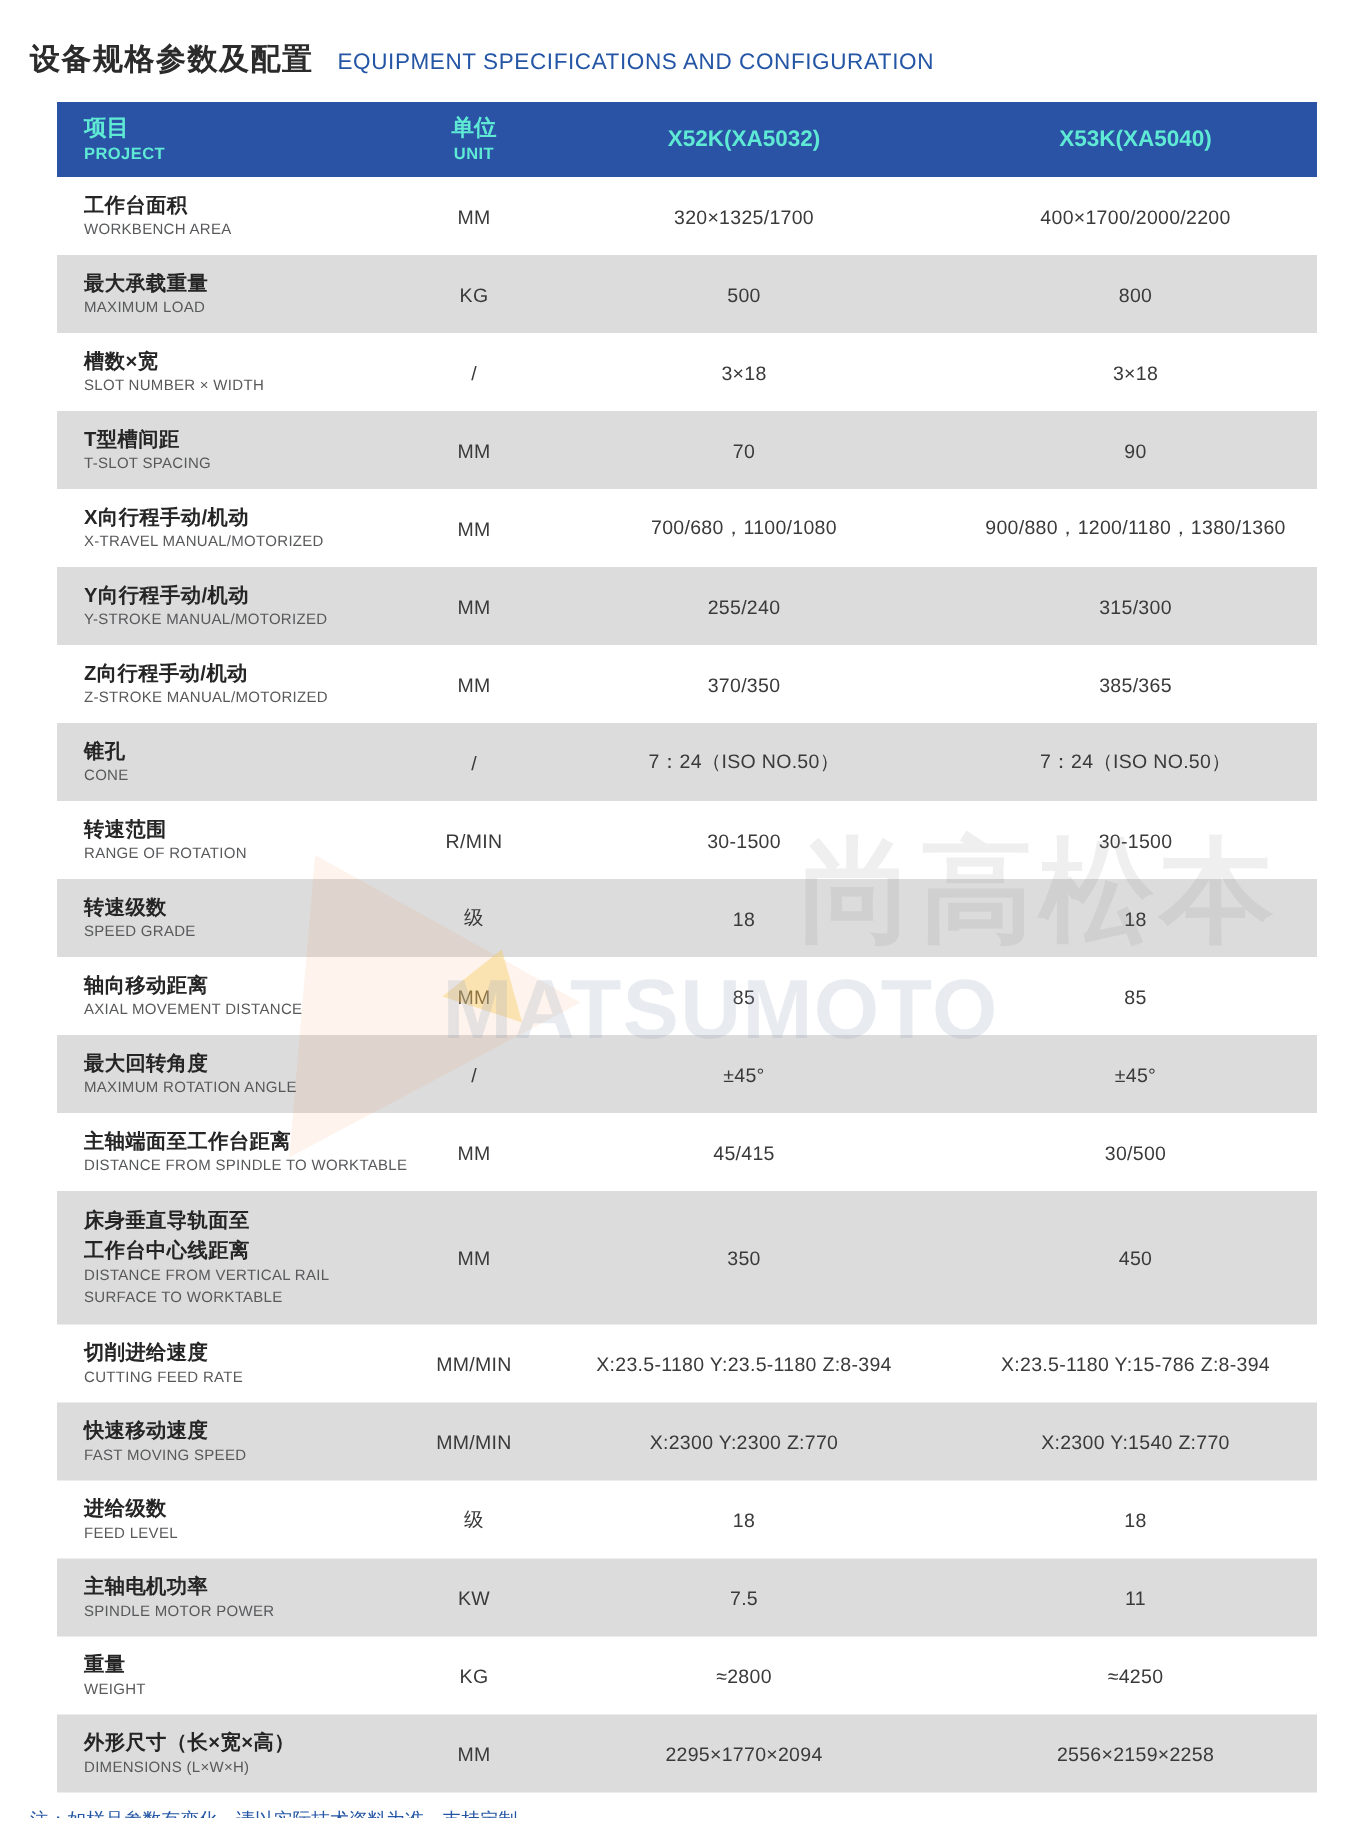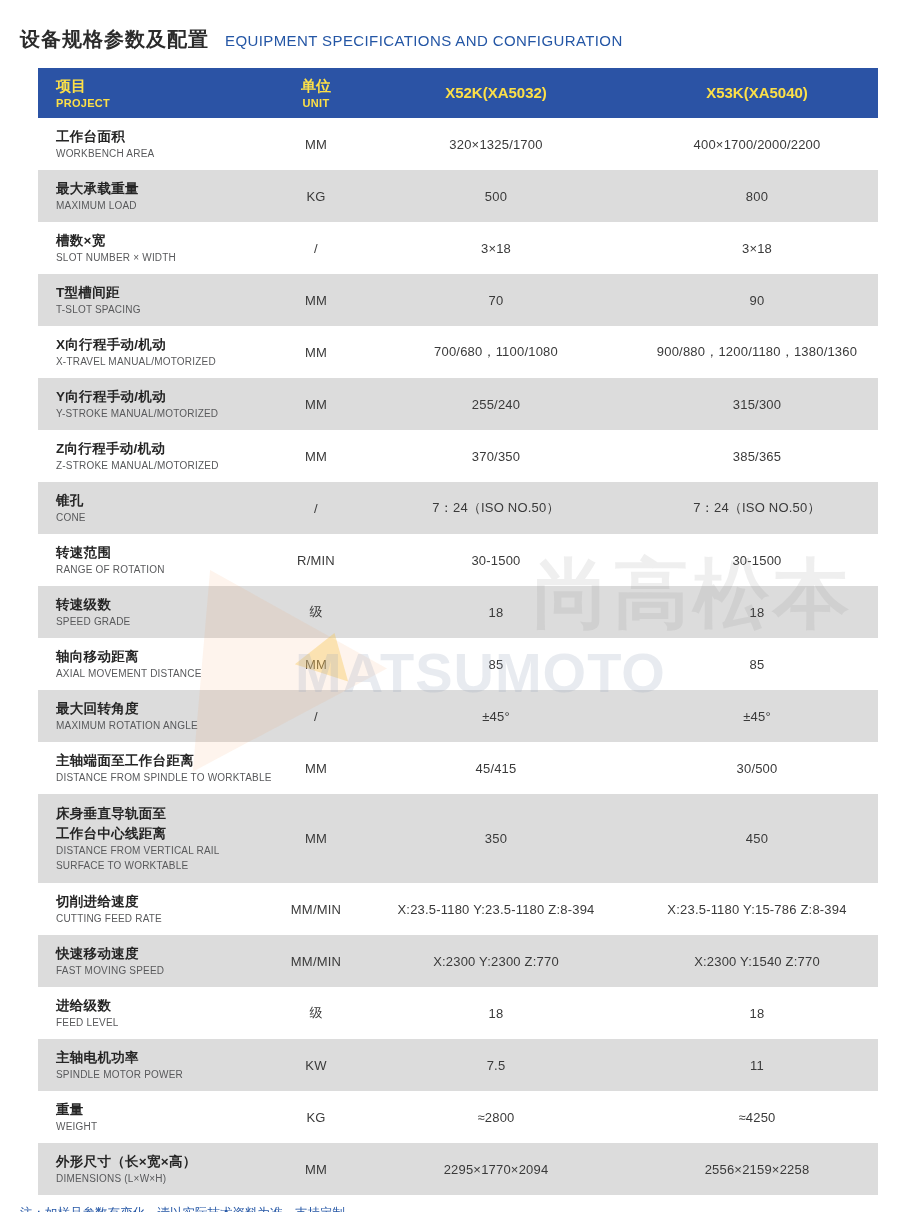--- a/index.html
+++ b/index.html
@@ -13,21 +13,21 @@
   .title-row{
     padding:26px 0 0 20px;
     display:flex;align-items:baseline;gap:16px;
   }
   .title-cn{font-size:20px;font-weight:bold;color:#2b2b2b;letter-spacing:1px;}
   .title-en{font-size:15px;font-weight:400;color:#2456a5;letter-spacing:0.4px;}
 
   .spec-table{margin:15px 0 0 38px;width:840px;position:relative;z-index:0;}
   .thead{
     display:flex;align-items:center;
-    height:50px;background:#2b53a5;color:#fde047;
+    height:50px;background:#2b53a5;color:#5eead4;
   }
   .cell-label{flex:0 0 238px;box-sizing:border-box;padding-left:18px;text-align:left;}
   .cell-unit{flex:0 0 80px;text-align:center;}
   .cell-v1{flex:0 0 280px;text-align:center;}
   .cell-v2{flex:1 1 auto;text-align:center;}
   .th-cn{font-size:15px;font-weight:bold;line-height:1.3;}
   .th-en{font-size:11px;font-weight:bold;line-height:1.3;letter-spacing:0.3px;}
 
   .row{display:flex;align-items:center;min-height:52px;}
   .row.gray{background:#dcdcdc;}

